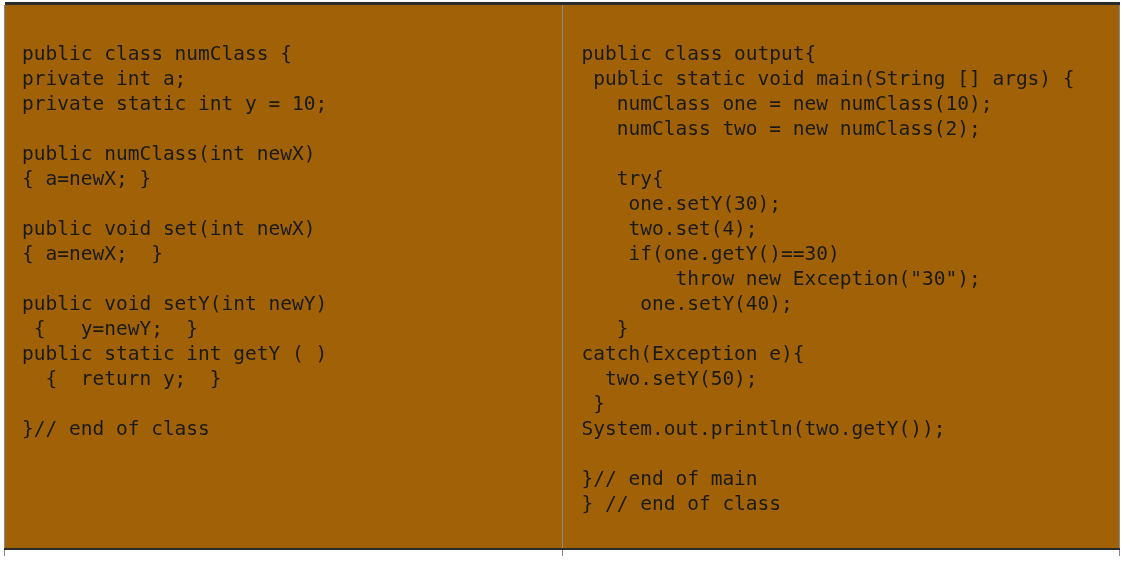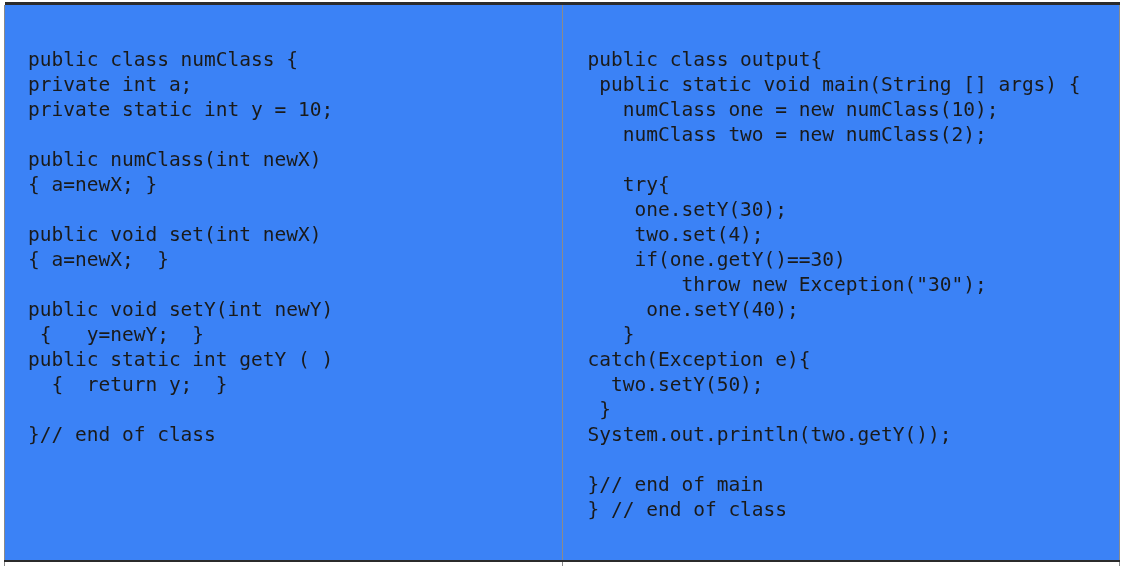--- a/index.html
+++ b/index.html
@@ -31,25 +31,25 @@
     table-layout: fixed;
   }
   .code-table .rule-top {
     height: 0;
     padding: 0;
     border: none;
     border-top: 3px solid #2b2b2b;
   }
   .code-table td.cell {
     vertical-align: top;
-    padding: 14px;
+    padding: 8px;
     border-left: 1px solid #8a8a8a;
     border-right: 1px solid #8a8a8a;
     border-bottom: 2px solid #2b2b2b;
-    background: #3b82f6;
+    background: #a16207;
     margin-left: 32px;
   }
   .code-table td.cell-left  { width: 470px; }
   .code-table td.cell-right { width: 646px; }
 
   
   .code-table td.cell-next {
     height: 6px;
     padding: 0;
     border-left: 1px solid #8a8a8a;

